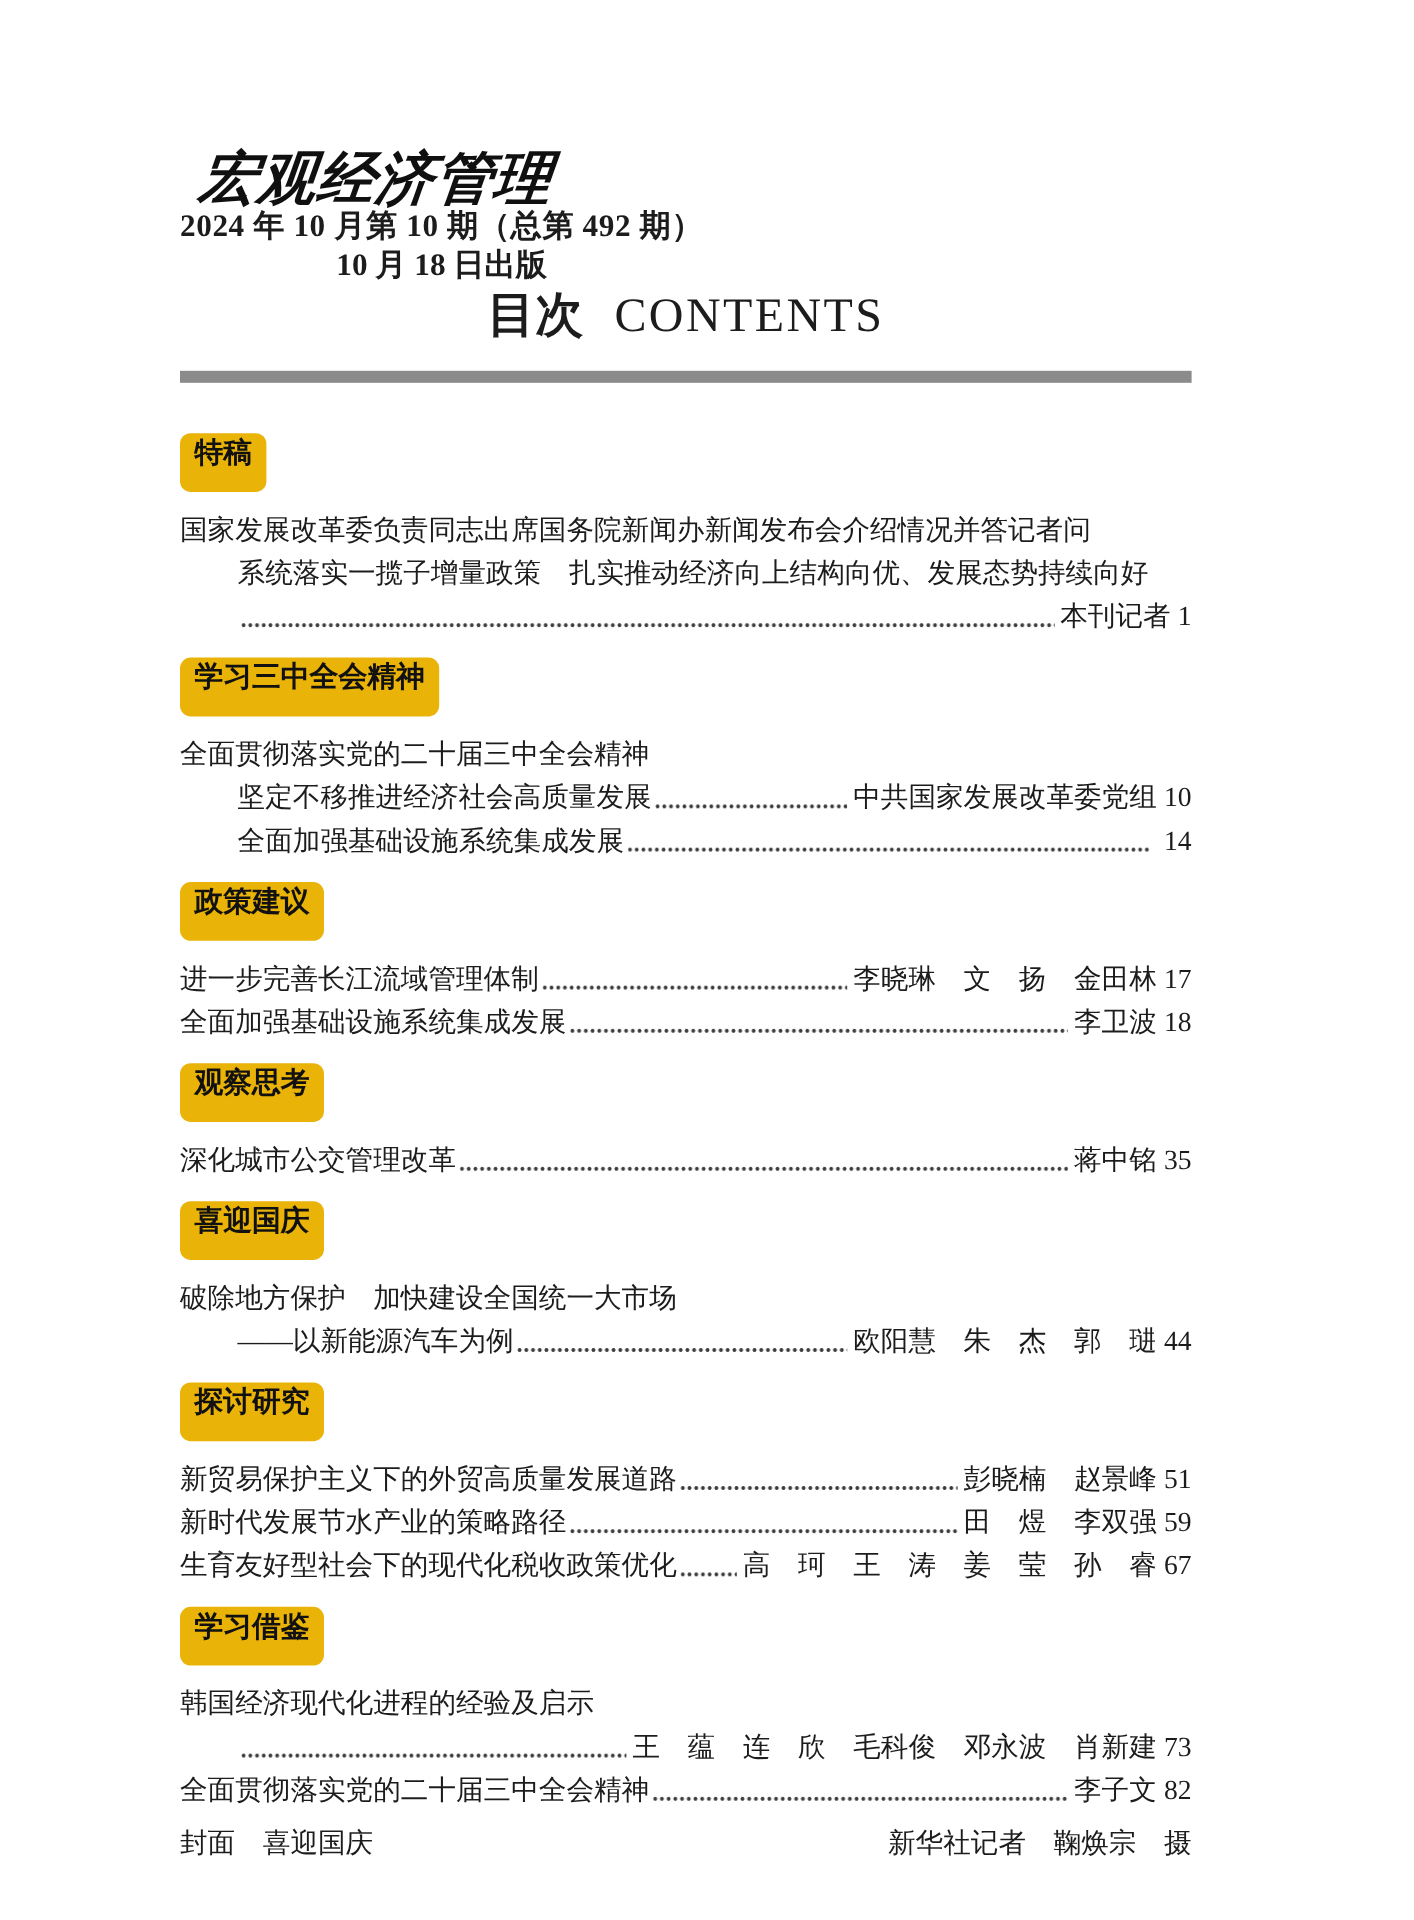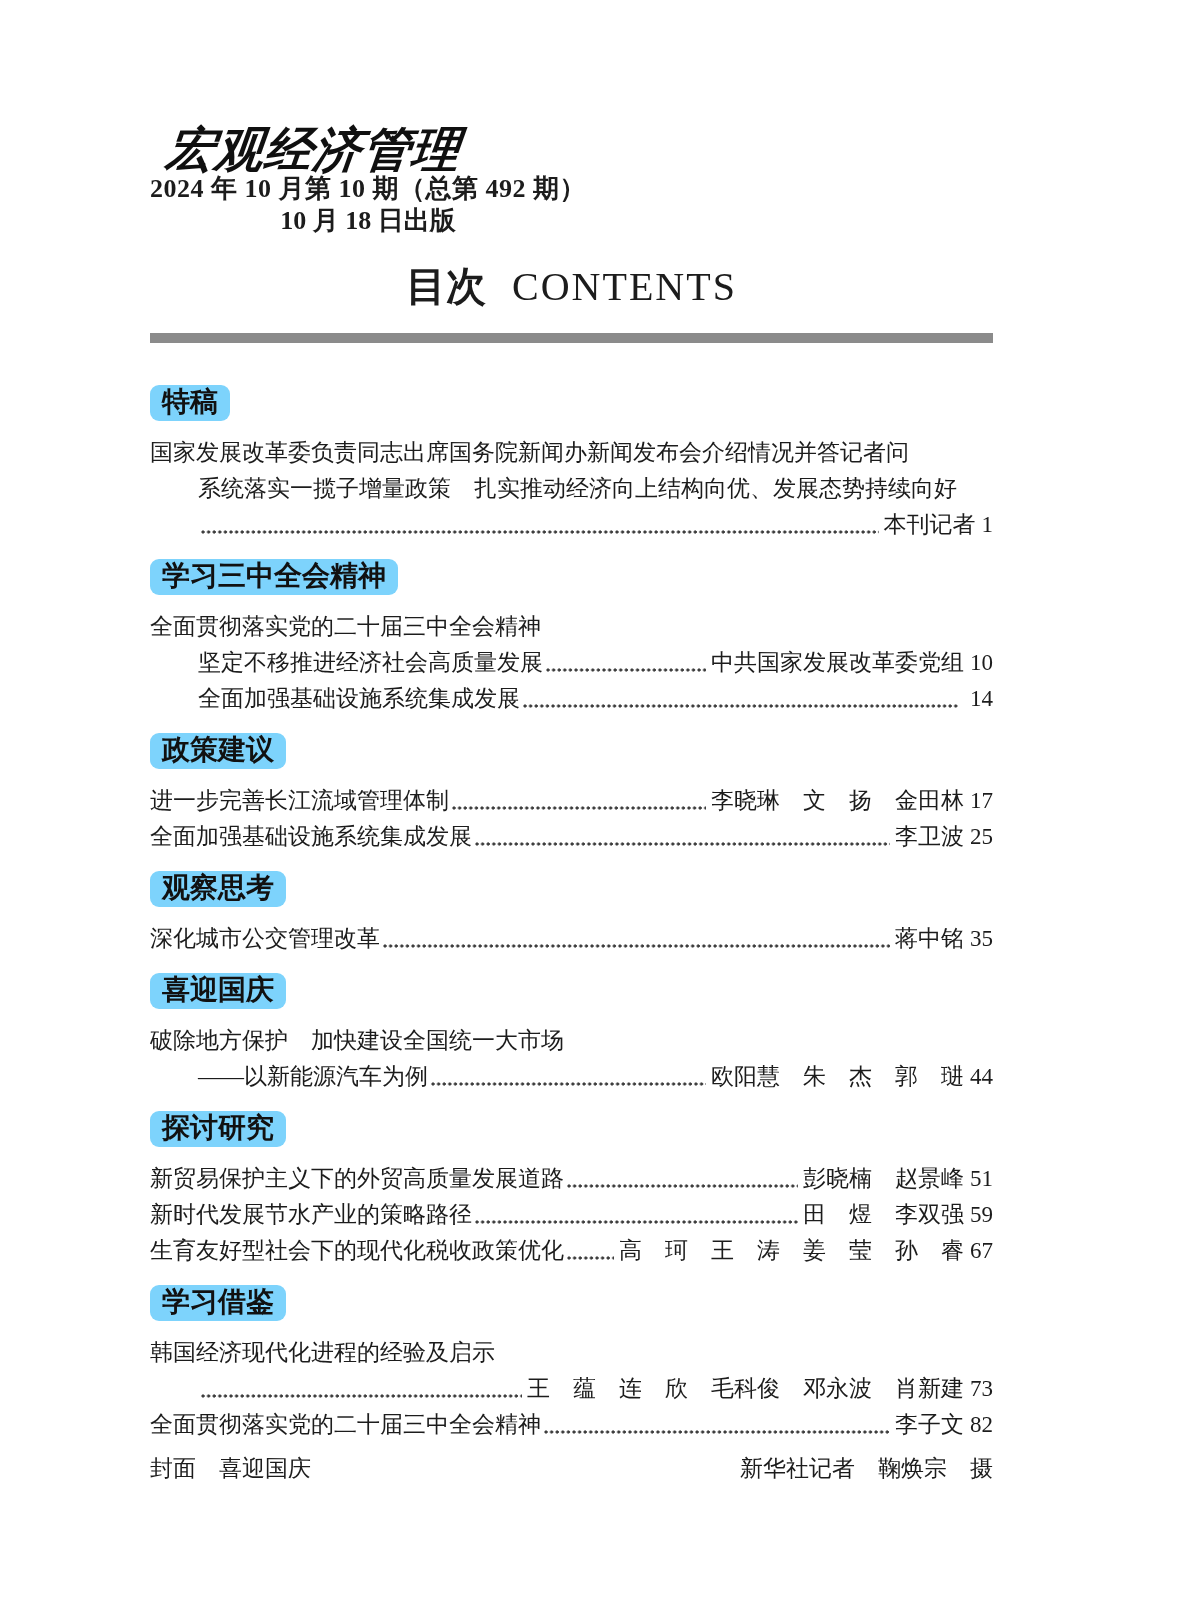--- a/index.html
+++ b/index.html
@@ -15,31 +15,31 @@
   .logo{
     font-size:48px;font-weight:700;font-style:italic;
     letter-spacing:1px;margin-left:14px;
     transform:skewX(-6deg);transform-origin:left bottom;
     font-family:"DejaVu Serif","Liberation Serif",serif;
     color:#101010;
   }
   .issueline{font-size:26px;font-weight:600;line-height:32px;letter-spacing:.5px;}
   .publine{font-size:26px;font-weight:600;line-height:32px;text-align:center;}
   
-  .contents-title{margin:23px 0 0;text-align:center;line-height:52px;font-weight:400;}
+  .contents-title{margin:0 0 0;text-align:center;line-height:52px;font-weight:400;}
   .contents-title .zh{font-family:"Liberation Sans","DejaVu Sans",sans-serif;font-weight:700;font-size:40px;}
   .contents-title .en{font-family:"Liberation Serif",serif;font-size:40px;margin-left:18px;letter-spacing:2px;}
   
   .rule{height:10px;background:#8b8b8b;margin:18px 0 26px 0;}
   
   .badge{
     display:inline-block;
     font-family:"Liberation Sans","DejaVu Sans",sans-serif;
-    font-weight:700;font-size:28px;line-height:34px;color:#111;
-    background:#7dd3fc;border-radius:9px;padding:0 12px 2px;
+    font-weight:700;font-size:24px;line-height:34px;color:#111;
+    background:#eab308;border-radius:9px;padding:0 12px 15px;
     margin:16px 0 14px;
   }
   .line{
     display:flex;align-items:flex-end;white-space:nowrap;
     font-size:23px;line-height:36px;
   }
   .line.indent{padding-left:48px;}
   .lead{flex:0 0 auto;}
   .dots{
     flex:1 1 auto;min-width:16px;height:8px;margin:0 5px 7px 3px;
@@ -108,21 +108,21 @@
             <span class="lead">进一步完善长江流域管理体制</span>
             <span class="dots"></span>
             <span class="authors">李晓琳　文　扬　金田林</span>
             <span class="pagenum">17</span>
           </div>
         </div><div class="article">
           <div class="line">
             <span class="lead">全面加强基础设施系统集成发展</span>
             <span class="dots"></span>
             <span class="authors">李卫波</span>
-            <span class="pagenum">25</span>
+            <span class="pagenum">18</span>
           </div>
         </div></section>
       <section><div class="badge">观察思考</div><div class="article">
           <div class="line">
             <span class="lead">深化城市公交管理改革</span>
             <span class="dots"></span>
             <span class="authors">蒋中铭</span>
             <span class="pagenum">35</span>
           </div>
         </div></section>

